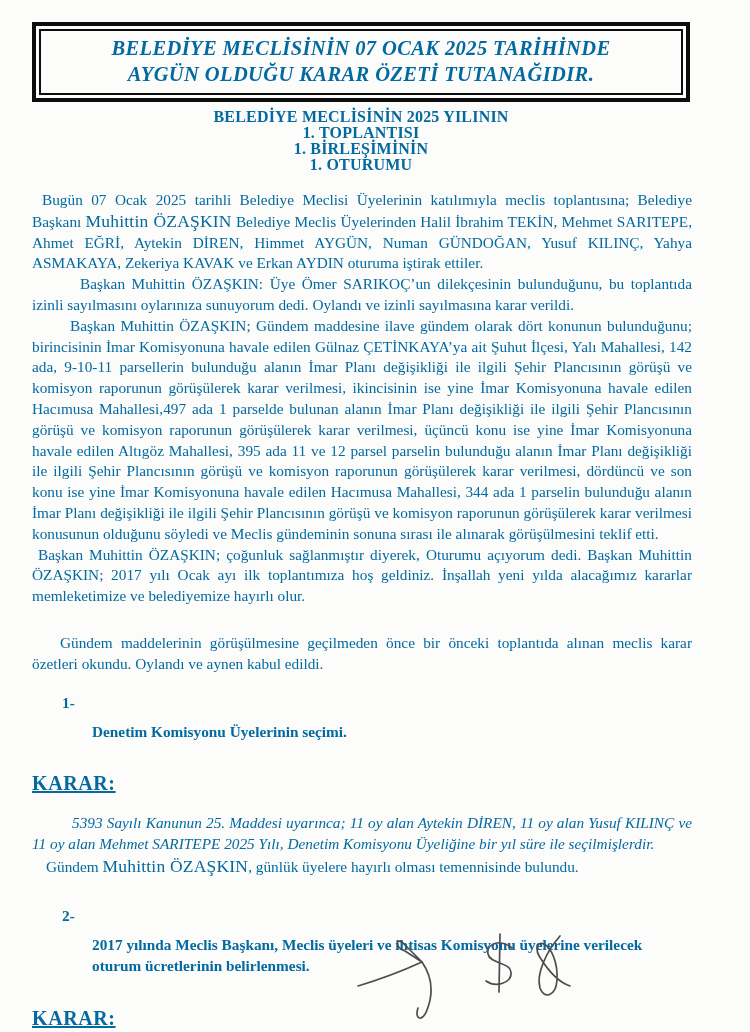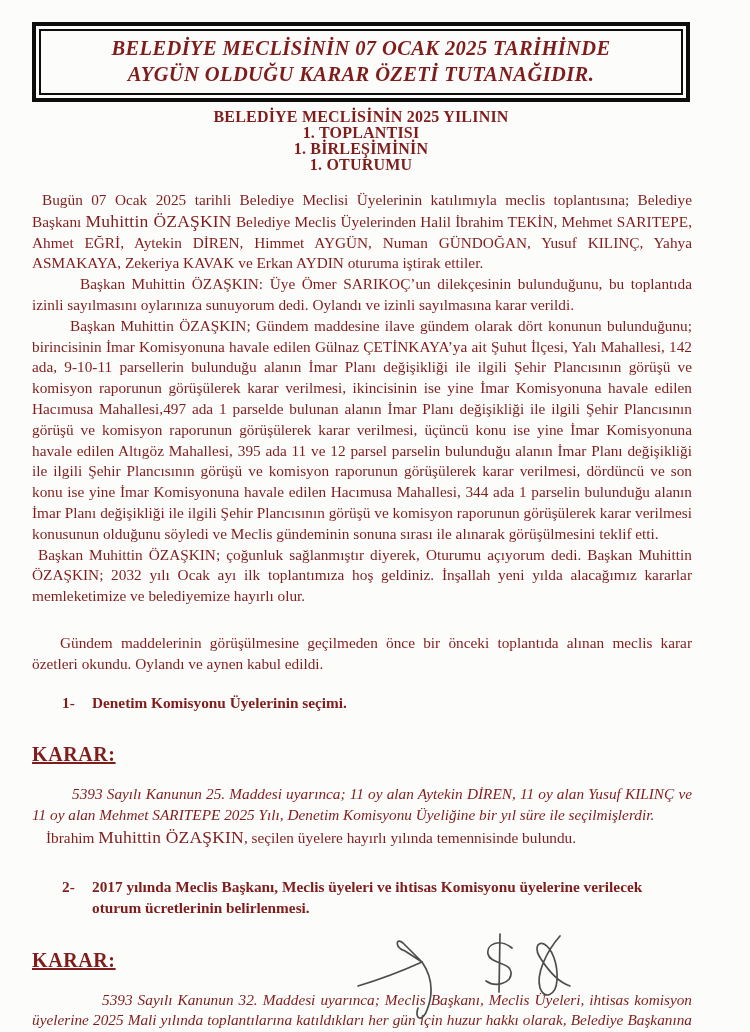--- a/index.html
+++ b/index.html
@@ -2,21 +2,21 @@
 <html lang="tr"><head>
 <meta charset="utf-8">
 <style>
   html, body { margin: 0; padding: 0; background: #e8e8e6; }
   .page {
     position: relative;
     width: 750px;
     height: 1032px;
     margin: 0 auto;
     background: #fcfcfa;
-    color: #7f1d1d;
+    color: #0369a1;
     font-family: "Liberation Serif", serif;
     overflow: hidden;
     box-sizing: border-box;
   }
   
   .title-box {
     margin: 22px 60px 0 32px;
     border: 4px solid #0d0d0d;
     padding: 3px;
   }
@@ -59,21 +59,21 @@
   .p5 { text-indent: 6px; }
   .p6 { margin-top: 26px !important; text-indent: 28px; }
   .agenda-heading {
     display: flex;
     margin: 18px 58px 0 62px;
     font-size: 15.3px;
     line-height: 20.8px;
     font-weight: bold;
   }
   .agenda-heading .num { width: 30px; flex: 0 0 30px; }
-  .agenda-heading .htxt { flex: 1; }
+  .agenda-heading .htxt { flex: 1; margin-top: 29px; }
   .karar {
     margin: 30px 58px 0 32px;
     font-size: 20px;
     font-weight: bold;
     text-decoration: underline;
     letter-spacing: 0.6px;
   }
   .decision {
     margin: 18px 58px 0 32px;
     font-size: 15.3px;
@@ -117,32 +117,32 @@
     <div class="mh-line">BELEDİYE MECLİSİNİN 2025 YILININ</div>
     <div class="mh-line">1. TOPLANTISI</div>
     <div class="mh-line">1. BİRLEŞİMİNİN</div>
     <div class="mh-line">1. OTURUMU</div>
   </div>
 
   <div class="body-text">
     <p class="p1"><span>Bugün 07 Ocak 2025 tarihli Belediye Meclisi Üyelerinin katılımıyla meclis toplantısına; Belediye Başkanı </span><span class="name">Muhittin ÖZAŞKIN</span><span> Belediye Meclis Üyelerinden Halil İbrahim TEKİN, Mehmet SARITEPE, Ahmet EĞRİ, Aytekin DİREN, Himmet AYGÜN, Numan GÜNDOĞAN, Yusuf KILINÇ, Yahya ASMAKAYA, Zekeriya KAVAK ve Erkan AYDIN oturuma iştirak ettiler.</span></p>
     <p class="p2">Başkan Muhittin ÖZAŞKIN: Üye Ömer SARIKOÇ’un dilekçesinin bulunduğunu, bu toplantıda izinli sayılmasını oylarınıza sunuyorum dedi. Oylandı ve izinli sayılmasına karar verildi.</p>
     <p class="p3">Başkan Muhittin ÖZAŞKIN; Gündem maddesine ilave gündem olarak dört konunun bulunduğunu; birincisinin İmar Komisyonuna havale edilen Gülnaz ÇETİNKAYA’ya ait Şuhut İlçesi, Yalı Mahallesi, 142 ada, 9-10-11 parsellerin bulunduğu alanın İmar Planı değişikliği ile ilgili Şehir Plancısının görüşü ve komisyon raporunun görüşülerek karar verilmesi, ikincisinin ise yine İmar Komisyonuna havale edilen Hacımusa Mahallesi,497 ada 1 parselde bulunan alanın İmar Planı değişikliği ile ilgili Şehir Plancısının görüşü ve komisyon raporunun görüşülerek karar verilmesi, üçüncü konu ise yine İmar Komisyonuna havale edilen Altıgöz Mahallesi, 395 ada 11 ve 12 parsel parselin bulunduğu alanın İmar Planı değişikliği ile ilgili Şehir Plancısının görüşü ve komisyon raporunun görüşülerek karar verilmesi, dördüncü ve son konu ise yine İmar Komisyonuna havale edilen Hacımusa Mahallesi, 344 ada 1 parselin bulunduğu alanın İmar Planı değişikliği ile ilgili Şehir Plancısının görüşü ve komisyon raporunun görüşülerek karar verilmesi konusunun olduğunu söyledi ve Meclis gündeminin sonuna sırası ile alınarak görüşülmesini teklif etti.</p>
-    <p class="p5">Başkan Muhittin ÖZAŞKIN; çoğunluk sağlanmıştır diyerek, Oturumu açıyorum dedi. Başkan Muhittin ÖZAŞKIN; 2032 yılı Ocak ayı ilk toplantımıza hoş geldiniz. İnşallah yeni yılda alacağımız kararlar memleketimize ve belediyemize hayırlı olur.</p>
+    <p class="p5">Başkan Muhittin ÖZAŞKIN; çoğunluk sağlanmıştır diyerek, Oturumu açıyorum dedi. Başkan Muhittin ÖZAŞKIN; 2017 yılı Ocak ayı ilk toplantımıza hoş geldiniz. İnşallah yeni yılda alacağımız kararlar memleketimize ve belediyemize hayırlı olur.</p>
     <p class="p6">Gündem maddelerinin görüşülmesine geçilmeden önce bir önceki toplantıda alınan meclis karar özetleri okundu. Oylandı ve aynen kabul edildi.</p>
   </div>
 
   <div>
     <div class="agenda-heading">
       <span class="num">1-</span>
       <span class="htxt">Denetim Komisyonu Üyelerinin seçimi.</span>
     </div>
     <div class="karar">KARAR:</div>
     <p class="decision indent-40">5393 Sayılı Kanunun 25. Maddesi uyarınca; 11 oy alan Aytekin DİREN, 11 oy alan Yusuf KILINÇ ve 11 oy alan Mehmet SARITEPE 2025 Yılı, Denetim Komisyonu Üyeliğine bir yıl süre ile seçilmişlerdir.</p>
-    <p class="followup"><span>İbrahim </span><span class="name">Muhittin ÖZAŞKIN</span><span>, seçilen üyelere hayırlı yılında temennisinde bulundu.</span></p>
+    <p class="followup"><span>Gündem </span><span class="name">Muhittin ÖZAŞKIN</span><span>, günlük üyelere hayırlı olması temennisinde bulundu.</span></p>
   </div>
 
   <div class="item2-gap">
     <div class="agenda-heading">
       <span class="num">2-</span>
       <span class="htxt">2017 yılında Meclis Başkanı, Meclis üyeleri ve ihtisas Komisyonu üyelerine verilecek oturum ücretlerinin belirlenmesi.</span>
     </div>
     <div class="karar">KARAR:</div>
     <p class="decision indent-70">5393 Sayılı Kanunun 32. Maddesi uyarınca; Meclis Başkanı, Meclis Üyeleri, ihtisas komisyon üyelerine 2025 Mali yılında toplantılarına katıldıkları her gün için huzur hakkı olarak, Belediye Başkanına ödenmekte olan aylık brüt ödeneğinin, günlük tutarının, üçte biri oranında huzur hakkı verilmesine oy birliği ile karar verildi.</p>
   </div>

